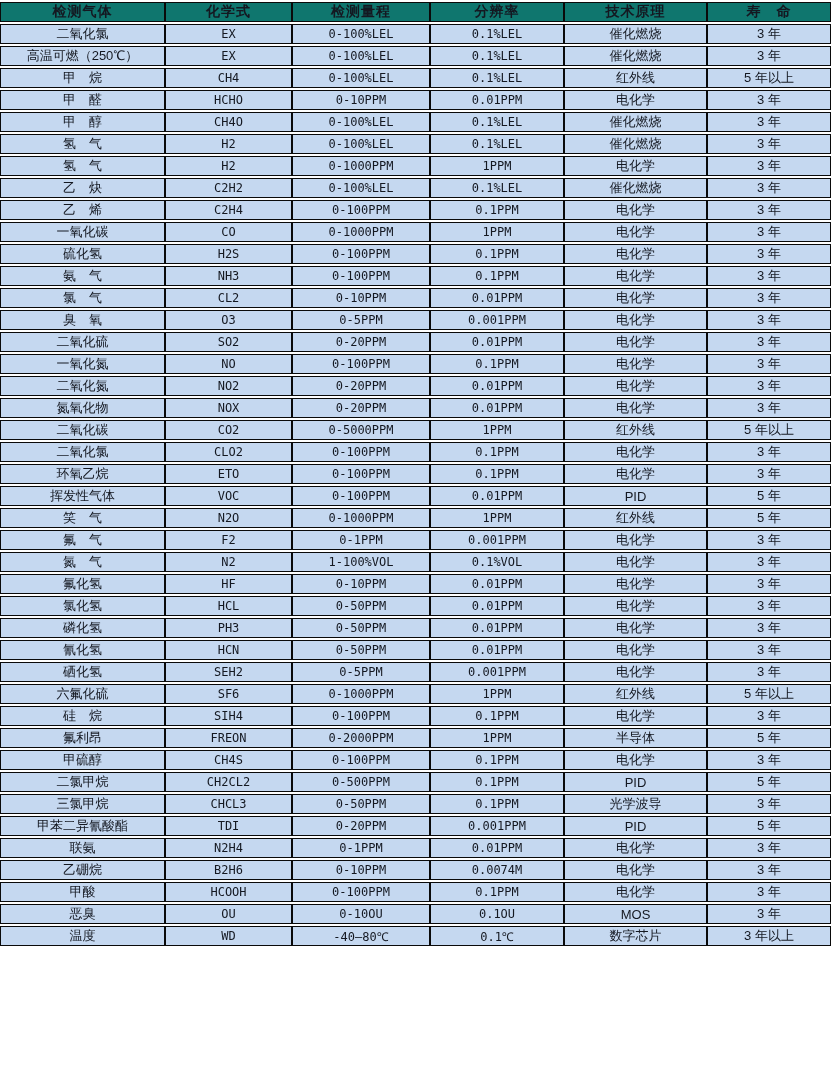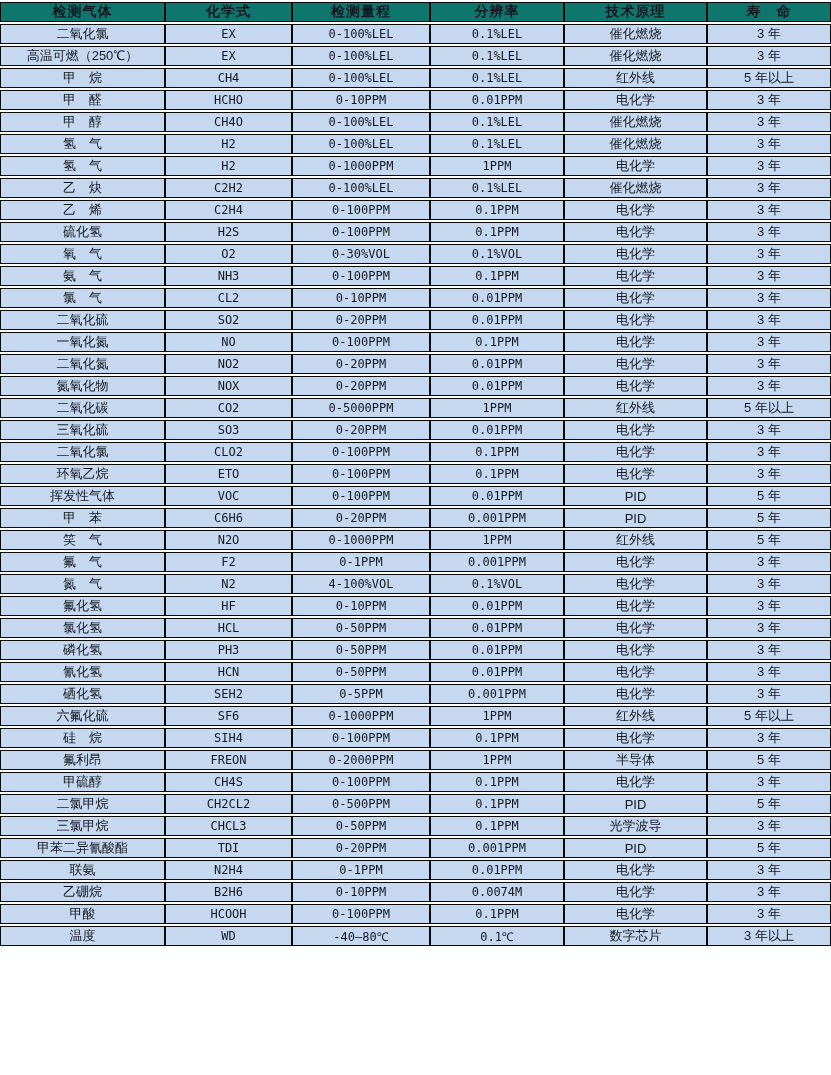--- a/index.html
+++ b/index.html
@@ -139,52 +139,60 @@
         </tr>
         <tr>
           <td>乙　烯</td>
           <td class="mono">C2H4</td>
           <td class="mono">0-100PPM</td>
           <td class="mono">0.1PPM</td>
           <td>电化学</td>
           <td>3 年</td>
         </tr>
         <tr>
+          <td>一氧化碳</td>
+          <td class="mono">CO</td>
+          <td class="mono">0-1000PPM</td>
+          <td class="mono">1PPM</td>
+          <td>电化学</td>
+          <td>3 年</td>
+        </tr>
+        <tr>
           <td>硫化氢</td>
           <td class="mono">H2S</td>
           <td class="mono">0-100PPM</td>
           <td class="mono">0.1PPM</td>
-          <td>电化学</td>
-          <td>3 年</td>
-        </tr>
-        <tr>
-          <td>氧　气</td>
-          <td class="mono">O2</td>
-          <td class="mono">0-30%VOL</td>
-          <td class="mono">0.1%VOL</td>
           <td>电化学</td>
           <td>3 年</td>
         </tr>
         <tr>
           <td>氨　气</td>
           <td class="mono">NH3</td>
           <td class="mono">0-100PPM</td>
           <td class="mono">0.1PPM</td>
           <td>电化学</td>
           <td>3 年</td>
         </tr>
         <tr>
           <td>氯　气</td>
           <td class="mono">CL2</td>
           <td class="mono">0-10PPM</td>
           <td class="mono">0.01PPM</td>
           <td>电化学</td>
           <td>3 年</td>
         </tr>
         <tr>
+          <td>臭　氧</td>
+          <td class="mono">O3</td>
+          <td class="mono">0-5PPM</td>
+          <td class="mono">0.001PPM</td>
+          <td>电化学</td>
+          <td>3 年</td>
+        </tr>
+        <tr>
           <td>二氧化硫</td>
           <td class="mono">SO2</td>
           <td class="mono">0-20PPM</td>
           <td class="mono">0.01PPM</td>
           <td>电化学</td>
           <td>3 年</td>
         </tr>
         <tr>
           <td>一氧化氮</td>
           <td class="mono">NO</td>
@@ -211,56 +219,40 @@
         </tr>
         <tr>
           <td>二氧化碳</td>
           <td class="mono">CO2</td>
           <td class="mono">0-5000PPM</td>
           <td class="mono">1PPM</td>
           <td>红外线</td>
           <td>5 年以上</td>
         </tr>
         <tr>
-          <td>三氧化硫</td>
-          <td class="mono">SO3</td>
-          <td class="mono">0-20PPM</td>
-          <td class="mono">0.01PPM</td>
-          <td>电化学</td>
-          <td>3 年</td>
-        </tr>
-        <tr>
           <td>二氧化氯</td>
           <td class="mono">CLO2</td>
           <td class="mono">0-100PPM</td>
           <td class="mono">0.1PPM</td>
           <td>电化学</td>
           <td>3 年</td>
         </tr>
         <tr>
           <td>环氧乙烷</td>
           <td class="mono">ETO</td>
           <td class="mono">0-100PPM</td>
           <td class="mono">0.1PPM</td>
           <td>电化学</td>
           <td>3 年</td>
         </tr>
         <tr>
           <td>挥发性气体</td>
           <td class="mono">VOC</td>
           <td class="mono">0-100PPM</td>
           <td class="mono">0.01PPM</td>
-          <td>PID</td>
-          <td>5 年</td>
-        </tr>
-        <tr>
-          <td>甲　苯</td>
-          <td class="mono">C6H6</td>
-          <td class="mono">0-20PPM</td>
-          <td class="mono">0.001PPM</td>
           <td>PID</td>
           <td>5 年</td>
         </tr>
         <tr>
           <td>笑　气</td>
           <td class="mono">N2O</td>
           <td class="mono">0-1000PPM</td>
           <td class="mono">1PPM</td>
           <td>红外线</td>
           <td>5 年</td>
@@ -269,21 +261,21 @@
           <td>氟　气</td>
           <td class="mono">F2</td>
           <td class="mono">0-1PPM</td>
           <td class="mono">0.001PPM</td>
           <td>电化学</td>
           <td>3 年</td>
         </tr>
         <tr>
           <td>氮　气</td>
           <td class="mono">N2</td>
-          <td class="mono">4-100%VOL</td>
+          <td class="mono">1-100%VOL</td>
           <td class="mono">0.1%VOL</td>
           <td>电化学</td>
           <td>3 年</td>
         </tr>
         <tr>
           <td>氟化氢</td>
           <td class="mono">HF</td>
           <td class="mono">0-10PPM</td>
           <td class="mono">0.01PPM</td>
           <td>电化学</td>
@@ -395,20 +387,28 @@
         </tr>
         <tr>
           <td>甲酸</td>
           <td class="mono">HCOOH</td>
           <td class="mono">0-100PPM</td>
           <td class="mono">0.1PPM</td>
           <td>电化学</td>
           <td>3 年</td>
         </tr>
         <tr>
+          <td>恶臭</td>
+          <td class="mono">OU</td>
+          <td class="mono">0-10OU</td>
+          <td class="mono">0.1OU</td>
+          <td>MOS</td>
+          <td>3 年</td>
+        </tr>
+        <tr>
           <td>温度</td>
           <td class="mono">WD</td>
           <td class="mono">-40—80℃</td>
           <td class="mono">0.1℃</td>
           <td>数字芯片</td>
           <td>3 年以上</td>
         </tr>
       </tbody>
   </table>
 </div>

